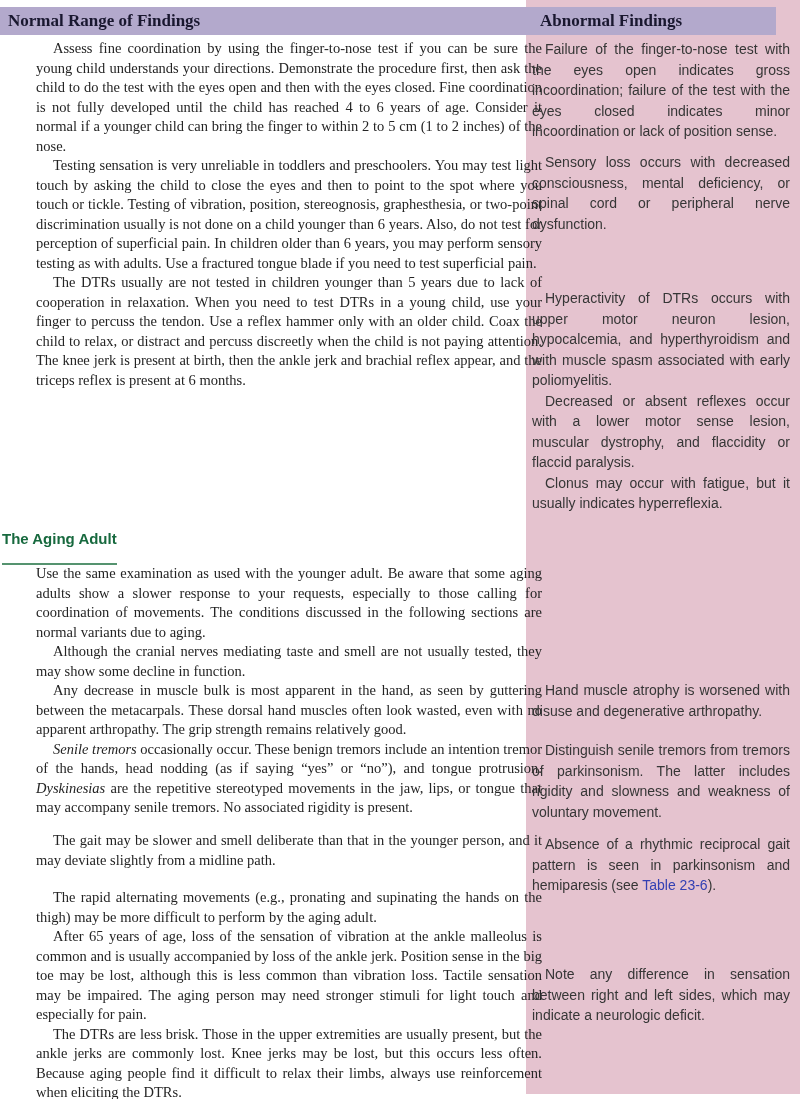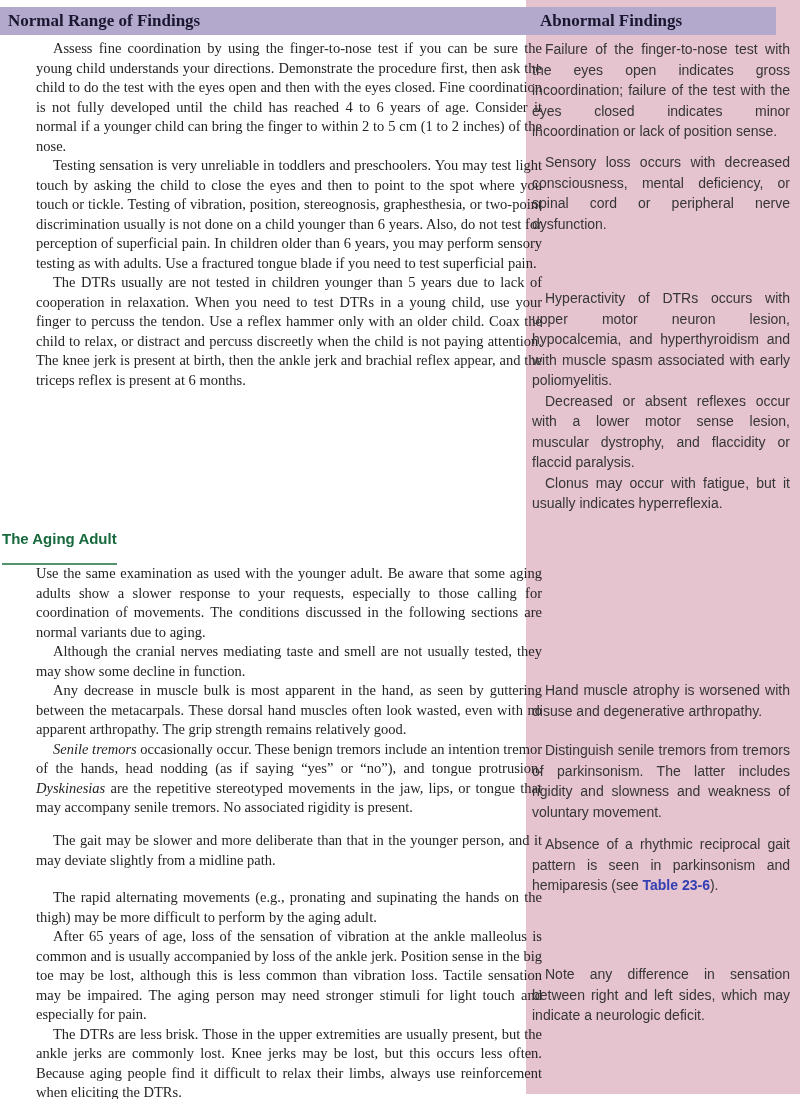--- a/index.html
+++ b/index.html
@@ -50,21 +50,21 @@
 
   
   .acol{
     position:absolute;left:532px;width:258px;
     font-family:"Liberation Sans", sans-serif;
     font-size:14px;line-height:20.5px;color:#363636;
     text-align:justify;
   }
   .acol p{margin:0;text-indent:13px;}
 
-  .tbl-link{color:var(--link-blue,#3340b3);cursor:pointer;font-weight:bold;}
+  .tbl-link{color:var(--link-blue,#3340b3);cursor:pointer;}
   .ital{font-style:italic;}
 </style>
 </head>
 <body style="--hdr-bg: #b3a9cc; --hdr-text: #19172f; --abn-bg: #e5c3cf; --head-green: #17693e; --rule-green: #55936f; --link-blue: #3340b3;">
 
 <div class="abn-bg"></div>
 
 <div class="hdr-bar">
   <span class="hdr-title left">Normal Range of Findings</span>
   <span class="hdr-title right">Abnormal Findings</span>
@@ -79,21 +79,21 @@
 <span class="aging-head">The Aging Adult</span>
 
 <div class="ncol" style="top:564px">
   <p class="noindent">Use the same examination as used with the younger adult. Be aware that some aging adults show a slower response to your requests, especially to those calling for coordination of movements. The conditions discussed in the following sections are normal variants due to aging.</p>
   <p>Although the cranial nerves mediating taste and smell are not usually tested, they may show some decline in function.</p>
   <p>Any decrease in muscle bulk is most apparent in the hand, as seen by guttering between the metacarpals. These dorsal hand muscles often look wasted, even with no apparent arthropathy. The grip strength remains relatively good.</p>
   <p><span class="ital">Senile tremors</span><span> occasionally occur. These benign tremors include an intention tremor of the hands, head nodding (as if saying “yes” or “no”), and tongue protrusion. </span><span class="ital">Dyskinesias</span><span> are the repetitive stereotyped movements in the jaw, lips, or tongue that may accompany senile tremors. No associated rigidity is present.</span></p>
 </div>
 
 <div class="ncol" style="top:831px">
-  <p>The gait may be slower and more deliberate than that in the younger person, and it may deviate slightly from a midline path.</p>
+  <p>The gait may be slower and smell deliberate than that in the younger person, and it may deviate slightly from a midline path.</p>
 </div>
 
 <div class="ncol" style="top:888px">
   <p>The rapid alternating movements (e.g., pronating and supinating the hands on the thigh) may be more difficult to perform by the aging adult.</p>
   <p>After 65 years of age, loss of the sensation of vibration at the ankle malleolus is common and is usually accompanied by loss of the ankle jerk. Position sense in the big toe may be lost, although this is less common than vibration loss. Tactile sensation may be impaired. The aging person may need stronger stimuli for light touch and especially for pain.</p>
   <p>The DTRs are less brisk. Those in the upper extremities are usually present, but the ankle jerks are commonly lost. Knee jerks may be lost, but this occurs less often. Because aging people find it difficult to relax their limbs, always use reinforcement when eliciting the DTRs.</p>
 </div>
 
 <div class="acol" style="top:39px">
   <p>Failure of the finger-to-nose test with the eyes open indicates gross incoordination; failure of the test with the eyes closed indicates minor incoordination or lack of position sense.</p>

